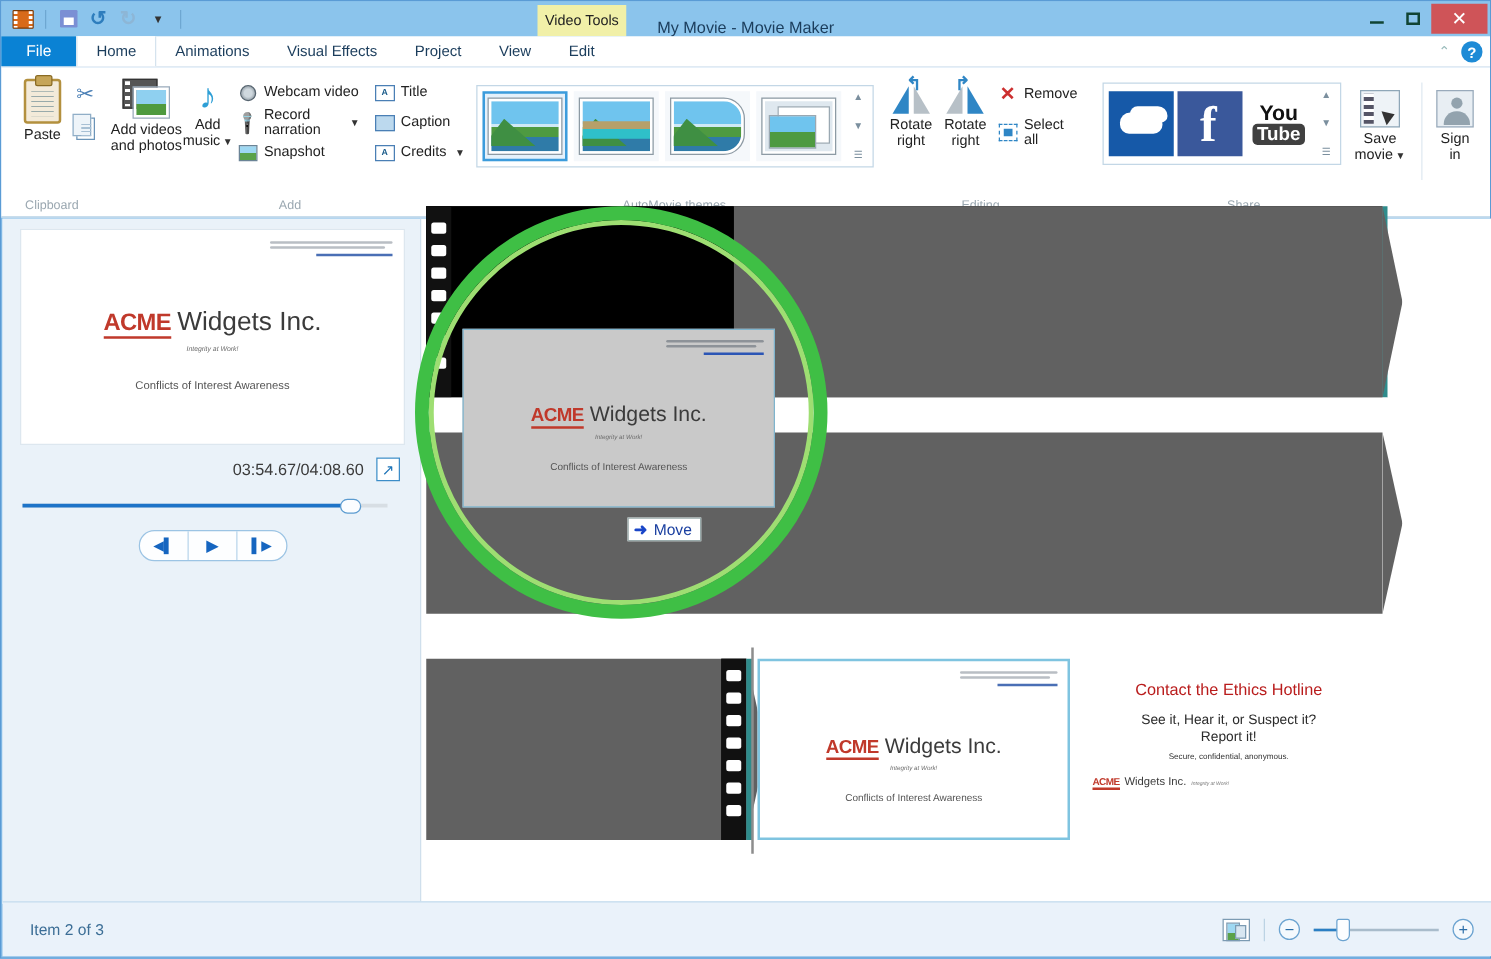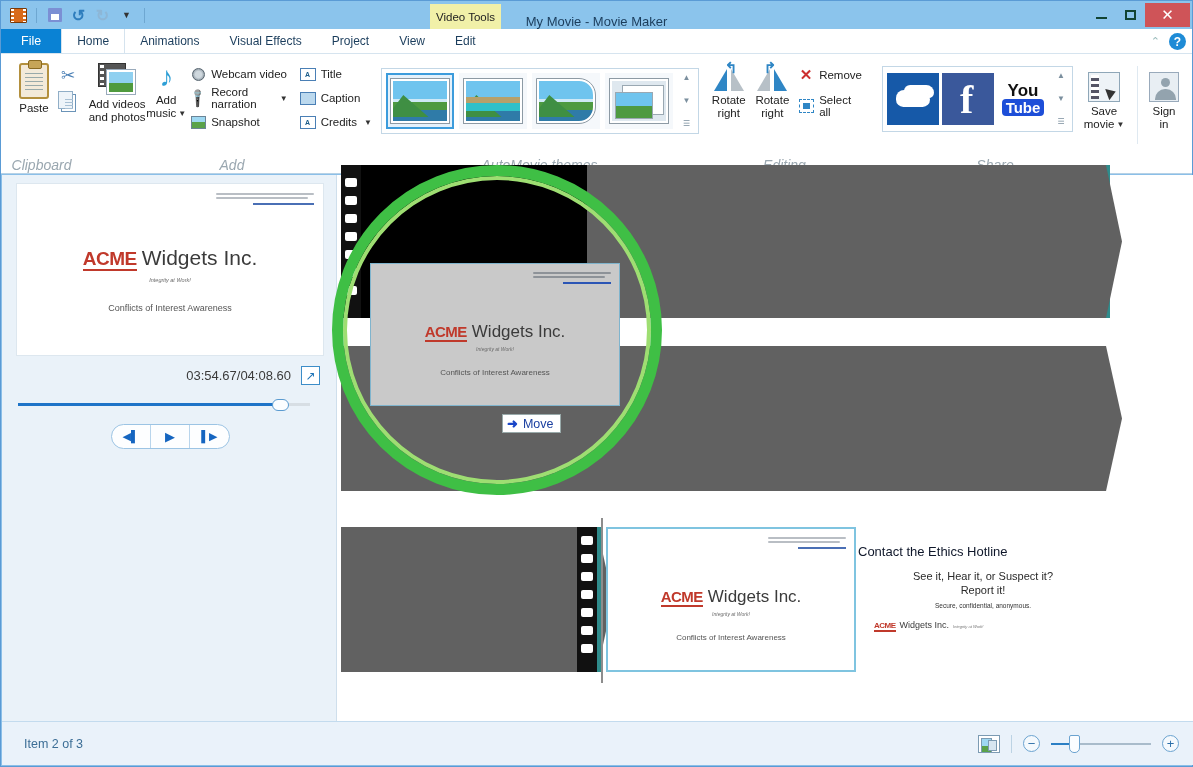--- a/index.html
+++ b/index.html
@@ -108,22 +108,22 @@
 
   
   .ribbon {
     height: 120px; background: #fff;
     display: flex; position: relative;
     border-bottom: 1px solid #b7d2e6;
   }
   .rgroup { position: relative; display: flex; flex-direction: column; height: 100%; }
   .rgroup-body { flex: 1; display: flex; align-items: flex-start; padding: 5px 6px 0 6px; }
   .rgroup-label {
-    height: 17px; text-align: left; font-size: 14px; color: #9aa7b0;
-    display: flex; align-items: center; justify-content: center; font-style: italic;
+    height: 17px; text-align: left; font-size: 10px; color: #9aa7b0;
+    display: flex; align-items: center; justify-content: center;
   }
   .gsep { width: 1px; background: #dfe9f1; margin: 6px 0 20px 0; }
 
   .bigbtn {
     display: flex; flex-direction: column; align-items: center;
     width: 62px; padding-top: 4px; font-size: 11.5px; color: #222;
     line-height: 13px; text-align: center;
   }
   .bigbtn .ic { margin-bottom: 3px; }
 
@@ -275,21 +275,21 @@
   .fb-f {
     position: absolute; left: 18px; top: 8px; color: #fff;
     font-size: 40px; font-weight: bold; font-family: "Liberation Serif", serif; line-height: 38px;
   }
   .youtube {
     background: #fff; width: 52px; height: 52px;
     display: flex; flex-direction: column; align-items: center; justify-content: center;
   }
   .yt-you { color: #111; font-size: 17px; font-weight: bold; line-height: 16px; }
   .yt-tube {
-    background: #1d4ed8; color: #fff; font-size: 15px; font-weight: bold;
+    background: #404040; color: #fff; font-size: 15px; font-weight: bold;
     padding: 0 4px; border-radius: 4px; line-height: 17px;
   }
   .ico-savemovie {
     width: 32px; height: 30px; position: relative;
     background: #eef3f7; border: 1px solid #8fa7b8;
   }
   .ico-savemovie::before {
     content:''; position:absolute; left:2px; top:2px; width:8px; bottom:2px;
     background: repeating-linear-gradient(#fff 0 3px, #556 3px 6px);
   }
@@ -426,21 +426,21 @@
   .insert-caret {
     position: absolute; width: 2px; background: #8d8d8d;
   }
   .sel-slide {
     position: absolute; background: #fff; border: 2px solid #7fc4e0;
     overflow: hidden;
   }
   .ethics-slide {
     position: absolute; background: #fff; overflow: hidden;
   }
-  .eth-title { color: #0f172a; text-align: left; }
+  .eth-title { color: #b91c1c; text-align: center; }
   .eth-sub { color: #2a2a2a; text-align: center; }
   .eth-phone { color: #111; text-align: center; letter-spacing: -0.5px; }
   .eth-note { color: #333; text-align: center; }
   .eth-foot { display: flex; align-items: baseline; gap: 4px; }
 
   
   .statusbar {
     position: absolute; left: 1px; bottom: 1px;
     width: 1191px; height: 44px;
     background: #eaf2fa;

